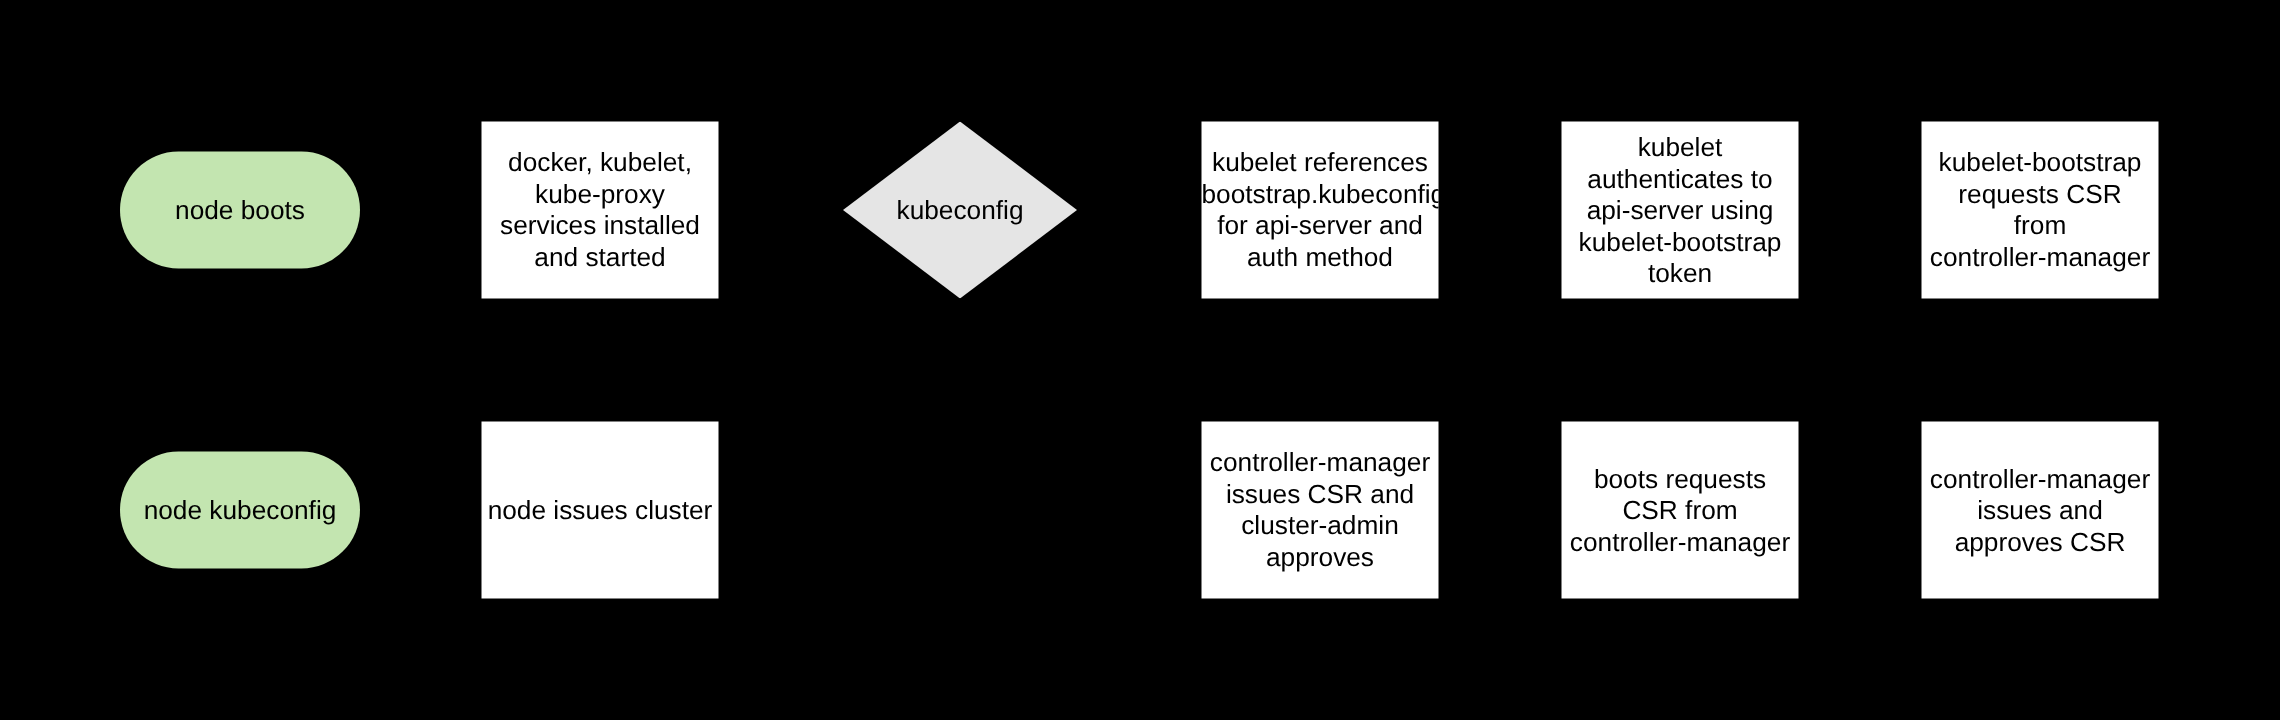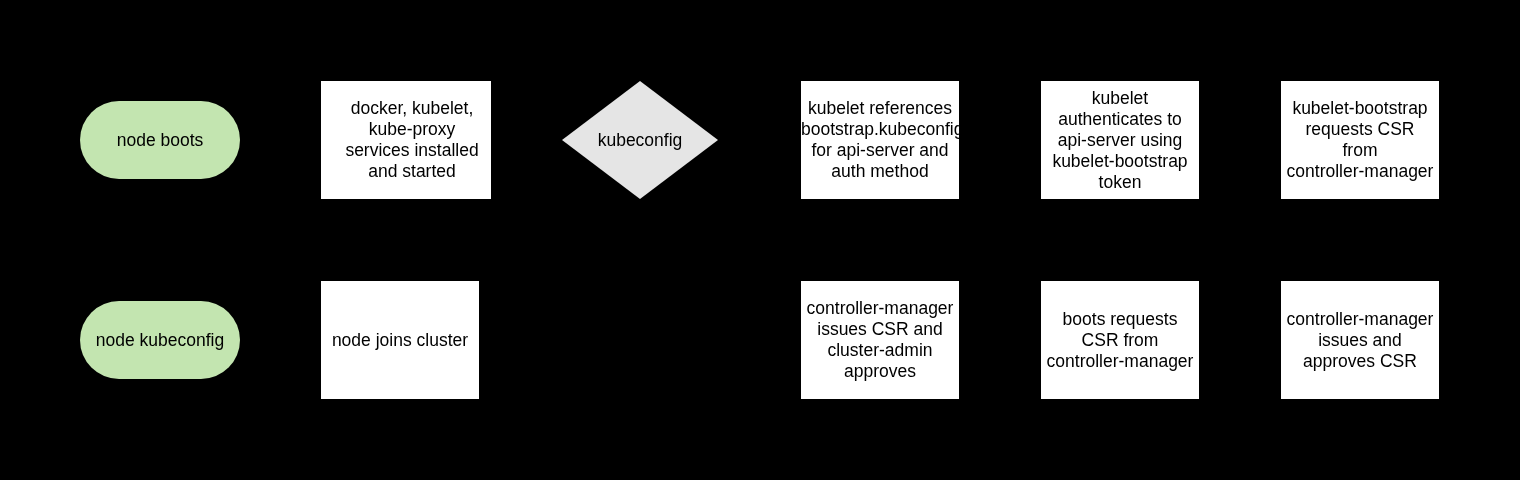--- a/index.html
+++ b/index.html
@@ -44,21 +44,21 @@
 </style>
 </head>
 <body>
 
 <div class="canvas">
 
   <div class="shape terminator" style="left:80px; top:101px; width:160px; height:78px;">
     <span class="label">node boots</span>
   </div>
 
-  <div class="shape process" style="left:321px; top:81px; width:158px; height:118px;padding-left:12px;">
+  <div class="shape process" style="left:321px; top:81px; width:158px; height:118px;">
     <span class="label">docker, kubelet,
 kube-proxy
 services installed
 and started</span>
   </div>
 
   <div class="shape decision" style="left:562px; top:81px; width:156px; height:118px;">
     <span class="label">kubeconfig</span>
   </div>
 
@@ -82,21 +82,21 @@
 requests CSR
 from
 controller-manager</span>
   </div>
 
   <div class="shape terminator" style="left:80px; top:301px; width:160px; height:78px;">
     <span class="label">node kubeconfig</span>
   </div>
 
   <div class="shape process" style="left:321px; top:281px; width:158px; height:118px;">
-    <span class="label">node joins cluster</span>
+    <span class="label">node issues cluster</span>
   </div>
 
 
   <div class="shape process" style="left:801px; top:281px; width:158px; height:118px;">
     <span class="label">controller-manager
 issues CSR and
 cluster-admin
 approves</span>
   </div>
 

